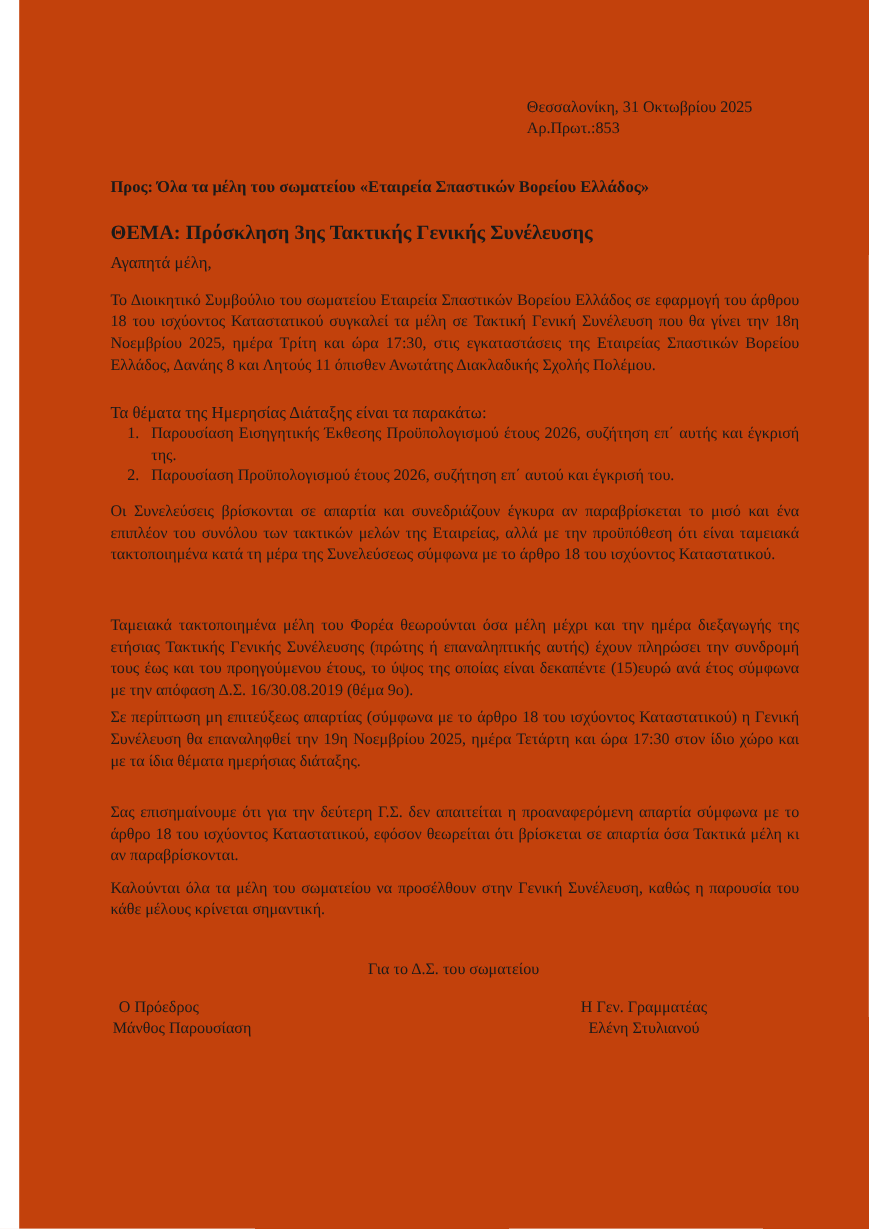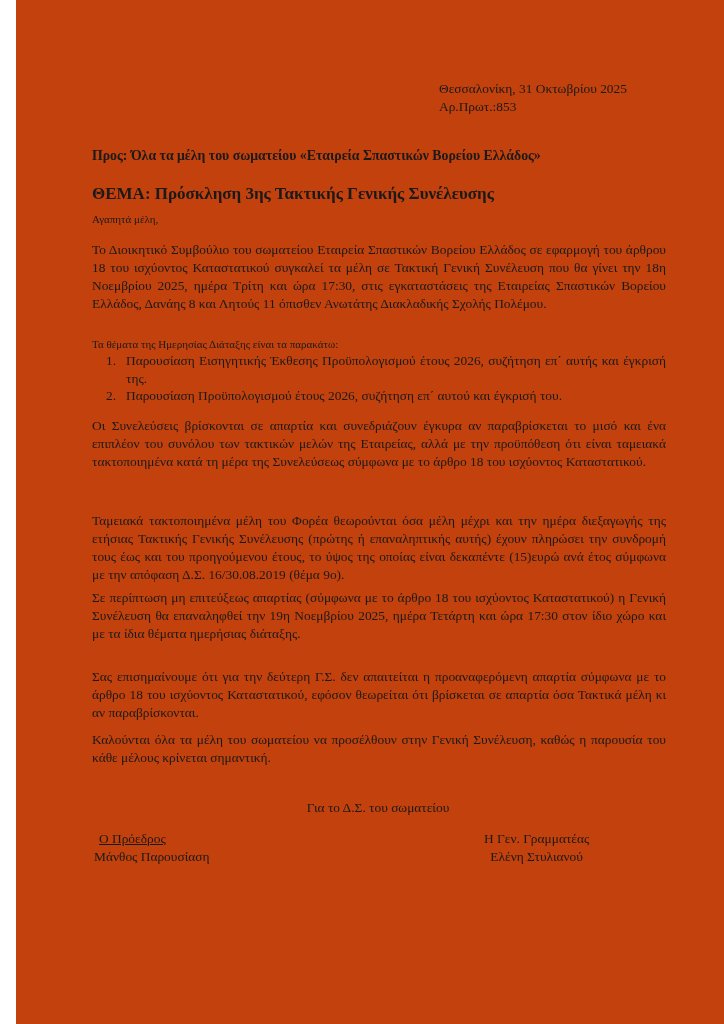--- a/index.html
+++ b/index.html
@@ -1,35 +1,35 @@
 <!DOCTYPE html>
 <html><head>
 <meta charset="utf-8">
 <style>
   html, body { margin: 0; padding: 0; background: #ffffff; }
   body { width: 724px; height: 1024px; position: relative; overflow: hidden;
          font-family: "Liberation Serif", serif; color: #1a1a1a; }
   .page { position: absolute; left: 16px; top: 0; width: 724px; height: 1024px; background: #c2410c; }
   .abs { position: absolute; }
-  .line { font-size: 11px; line-height: 17.8px; white-space: nowrap; }
+  .line { font-size: 14px; line-height: 17.8px; white-space: nowrap; }
   .just { position: absolute; left: 76px; width: 574px; font-size: 13.4px; line-height: 18px;
           text-align: justify; }
   .just p { margin: 0; }
   .header-right { left: 423px; top: 80px; font-size: 13.4px; line-height: 18px; }
   .bold { font-weight: bold; }
   .to-line { left: 76px; top: 147px; font-size: 13.8px; }
   .subject-line { left: 76px; top: 173px; font-size: 17px; margin-top: 12px; }
   .greeting { left: 76px; top: 211px; }
   ol.agenda { position: absolute; left: 76px; width: 574px; top: 352px; margin: 0; padding: 0 0 0 34px;
               list-style: none; font-size: 13.4px; line-height: 17.6px; box-sizing: border-box; }
   ol.agenda li { position: relative; text-align: justify; }
   ol.agenda li .num { position: absolute; left: -20px; }
   .sign-center { left: 0; width: 724px; text-align: center; top: 799px; font-size: 13.4px; }
   .sign-left { left: 78px; top: 830px; font-size: 13.4px; line-height: 17.6px; }
-  .sign-left .t1 { padding-left: 5px; text-decoration: underline; }
+  .sign-left .t1 { padding-left: 5px; }
   .sign-right { left: 468px; top: 830px; font-size: 13.4px; line-height: 17.6px; text-align: center; }
 </style>
 </head>
 <body>
 
 <div class="page">
 
   <div class="abs header-right">
     <div>Θεσσαλονίκη, 31 Οκτωβρίου 2025</div>
     <div>Αρ.Πρωτ.:853</div>

